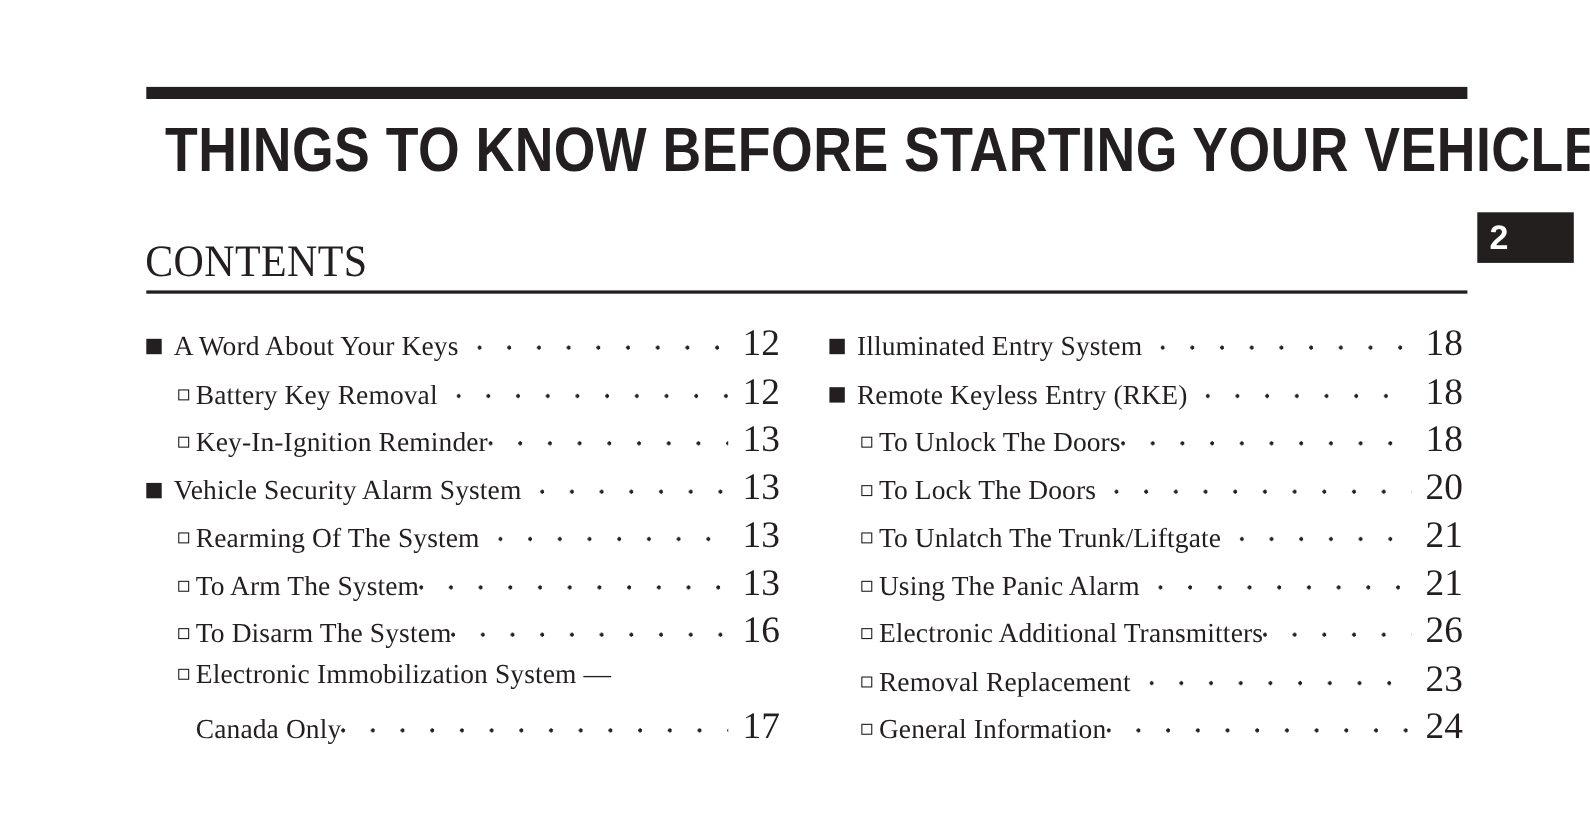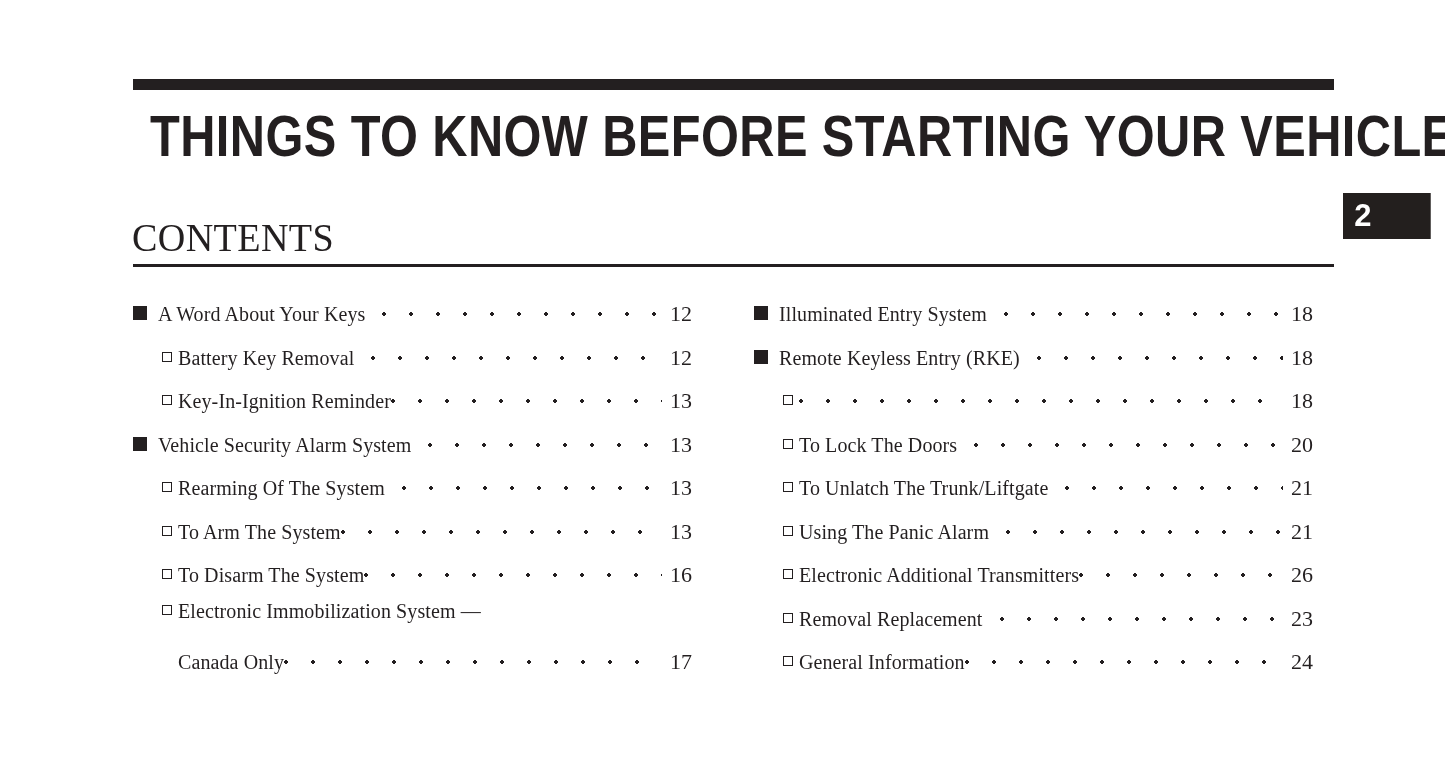--- a/index.html
+++ b/index.html
@@ -140,21 +140,21 @@
     margin-right: 6px;
     top: -3px;
   }
   .marker.spacer {
     width: 0;
     margin-left: 45px;
   }
 
   .entry-label {
     flex: 0 0 auto;
-    font-size: 20px;
+    font-size: 25px;
     letter-spacing: 0.1px;
   }
   .gap-before-leader { flex: 0 0 auto; width: 0px; }
   .gap-before-leader.wide { width: 17px; }
 
   
   .leader {
     flex: 1 1 auto;
     height: 25px;
     position: relative;
@@ -168,22 +168,22 @@
     bottom: 5px;
     height: 4px;
     background-image: radial-gradient(circle at 2px 2px, #231f20 1.6px, rgba(0,0,0,0) 1.9px);
     background-size: 27px 4px;
     background-repeat: repeat-x;
   }
 
   .entry-page {
     flex: 0 0 auto;
     width: 44px;
-    text-align: left;
-    font-size: 22px;
+    text-align: center;
+    font-size: 34px;
     padding-left: 8px;
   }
 </style>
 </head>
 <body>
 
 <div class="page">
 
   <div class="top-rule"></div>
 
@@ -290,20 +290,21 @@
           <span class="marker level1"></span>
           <span class="entry-label">Remote Keyless Entry (RKE)</span>
           <span class="gap-before-leader wide"></span>
           <span class="leader"></span>
           <span class="entry-page">18</span>
         </div>
       </div>
       <div class="toc-entry">
         <div class="entry-line">
           <span class="marker level2"></span>
+          <span class="entry-label">To Unlock The Doors</span>
           <span class="gap-before-leader"></span>
           <span class="leader"></span>
           <span class="entry-page">18</span>
         </div>
       </div>
       <div class="toc-entry">
         <div class="entry-line">
           <span class="marker level2"></span>
           <span class="entry-label">To Lock The Doors</span>
           <span class="gap-before-leader wide"></span>

